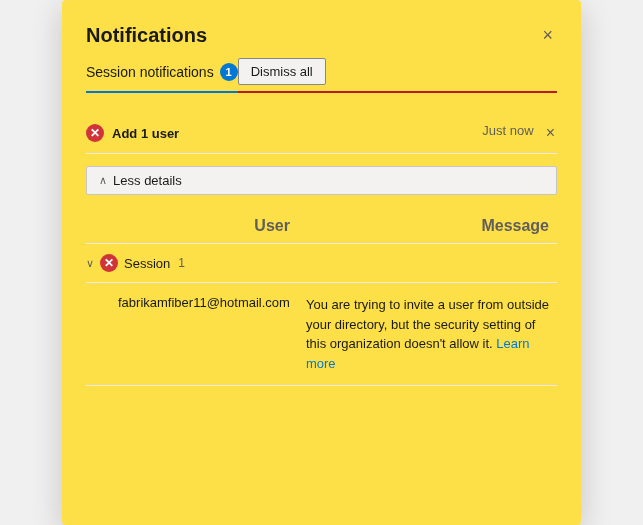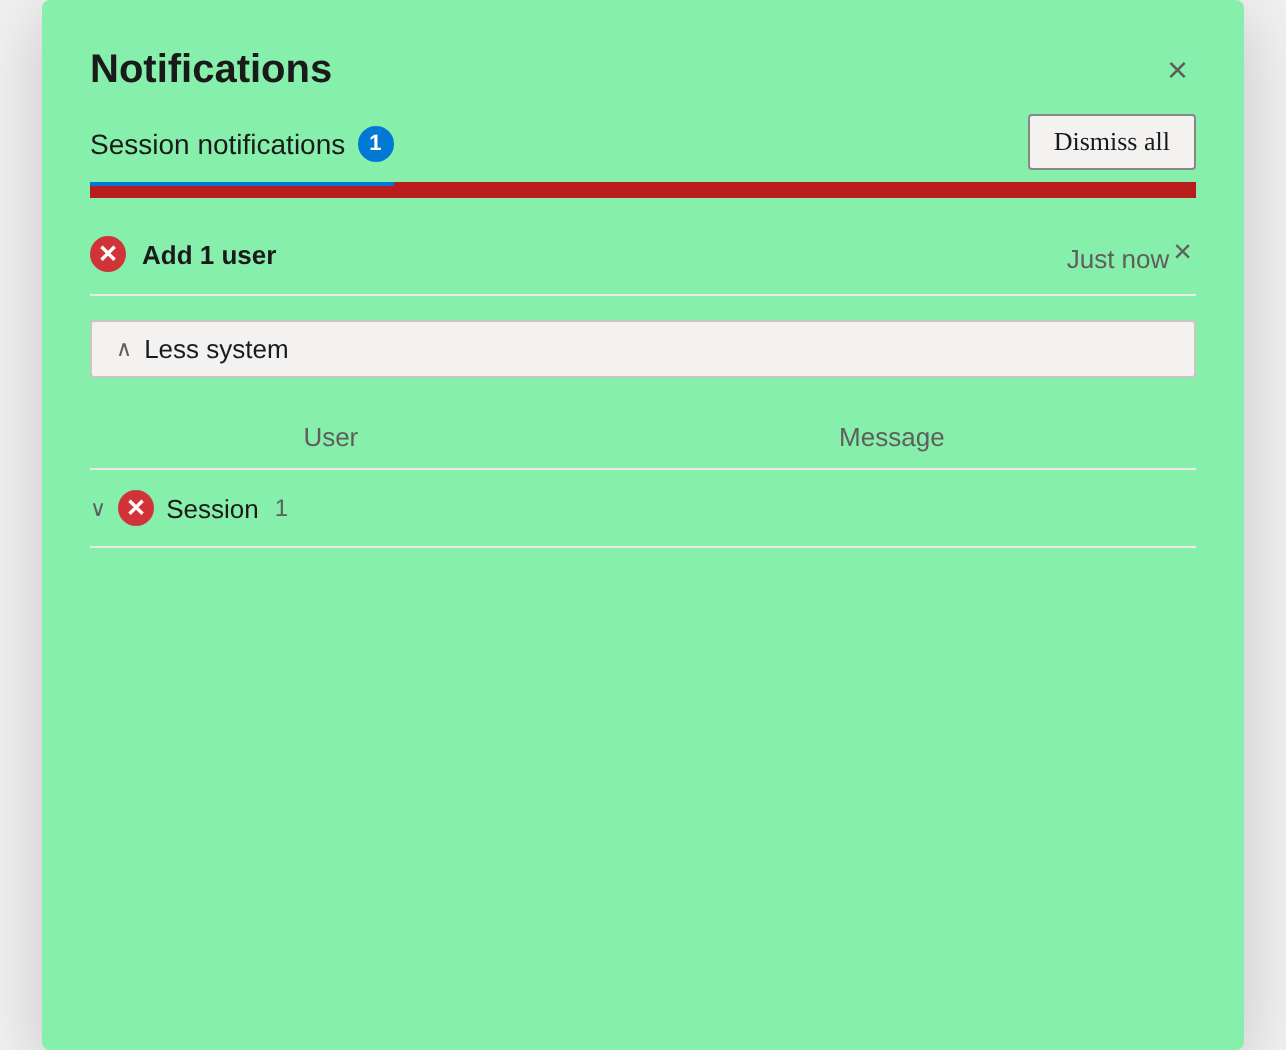--- a/index.html
+++ b/index.html
@@ -11,22 +11,22 @@
 
     body {
       background: #f0f0f0;
       display: flex;
       align-items: center;
       justify-content: center;
       min-height: 100vh;
     }
 
     .dialog {
-      background: #86efac;
-      width: 601px;
+      background: #fde047;
+      width: 519px;
       min-height: 525px;
       border-radius: 4px;
       box-shadow: 0 8px 32px rgba(0,0,0,0.18);
       display: flex;
       flex-direction: column;
       padding: 24px 24px 24px 24px;
       position: relative;
     }
 
     .dialog-header {
@@ -56,23 +56,23 @@
       font-size: 13px;
       color: #605e5c;
       margin-bottom: 20px;
       line-height: 1.5;
       max-width: 520px;
     }
 
     .tabs-bar {
       display: flex;
       align-items: center;
-      justify-content: space-between;
-      border-bottom: 8px solid #b91c1c;
-      margin-bottom: 4px;
+      justify-content: flex-start;
+      border-bottom: 2px solid #b91c1c;
+      margin-bottom: 16px;
     }
 
     .tab-item {
       display: flex;
       align-items: center;
       gap: 6px;
       padding: 8px 0 10px 0;
       border-bottom: 2px solid #0078d4;
       margin-bottom: -2px;
       cursor: pointer;
@@ -97,21 +97,20 @@
     .dismiss-all-btn {
       background: #f3f2f1;
       border: 1px solid #8a8886;
       border-radius: 2px;
       padding: 5px 12px;
       font-size: 13px;
       cursor: pointer;
       color: #1a1a1a;
       font-weight: 500;
       margin-bottom: 4px;
-      font-family: Liberation Serif, serif;
     }
 
     .notification-row {
       display: flex;
       align-items: center;
       justify-content: space-between;
       padding: 14px 0 10px 0;
       border-bottom: 1px solid #edebe9;
     }
 
@@ -136,21 +135,22 @@
     }
 
     .notification-title {
       font-size: 13px;
       font-weight: 600;
       color: #1a1a1a;
     }
 
     .notification-right {
       display: flex;
-      align-items: flex-end;
+      align-items: flex-start;
+      gap: 10px;
     }
 
     .timestamp {
       font-size: 13px;
       color: #605e5c;
     }
 
     .dismiss-btn {
       background: none;
       border: none;
@@ -182,23 +182,23 @@
       color: #605e5c;
     }
 
     .details-table {
       width: 100%;
       border-collapse: collapse;
       margin-top: 16px;
     }
 
     .details-table th {
-      text-align: center;
-      font-size: 13px;
-      font-weight: 400;
+      text-align: right;
+      font-size: 16px;
+      font-weight: 700;
       color: #605e5c;
       padding: 6px 8px 8px 8px;
       border-bottom: 1px solid #edebe9;
     }
 
     .details-table th:first-child {
       padding-left: 0;
       width: 45%;
     }
 
@@ -285,21 +285,21 @@
       <span class="notification-title">Add 1 user</span>
     </div>
     <div class="notification-right">
       <span class="timestamp">Just now</span>
       <button class="dismiss-btn">×</button>
     </div>
   </div>
 
   <button class="less-details-btn">
     <span class="chevron-up">∧</span>
-    <span>Less system</span>
+    <span>Less details</span>
   </button>
 
   <table class="details-table">
     <thead>
       <tr>
         <th>User</th>
         <th>Message</th>
       </tr>
     </thead>
     <tbody>
@@ -308,15 +308,24 @@
         <td colspan="2">
           <div class="group-cell">
             <span class="chevron-down-icon">∨</span>
             <span class="error-icon">✕</span>
             <span class="failed-label">Session</span>
             <span class="count-badge">1</span>
           </div>
         </td>
       </tr>
 
+      <tr class="data-row">
+        <td>fabrikamfiber11@hotmail.com</td>
+        <td>
+          <span class="message-text">
+            <span>You are trying to invite a user from outside your directory, but the security setting of this organization doesn't allow it.</span>
+            <a class="learn-more-link" href="#">Learn more</a>
+          </span>
+        </td>
+      </tr>
     </tbody>
   </table>
 </div>
 
 </body></html>

